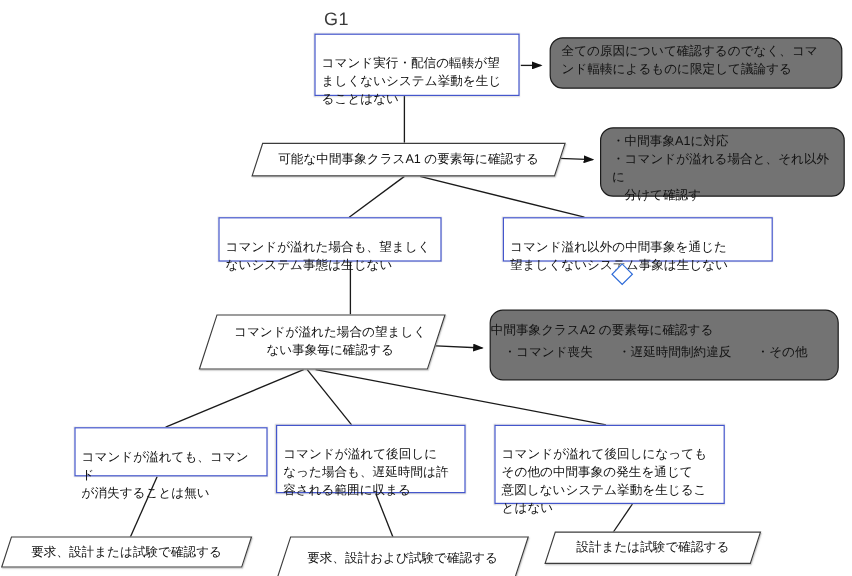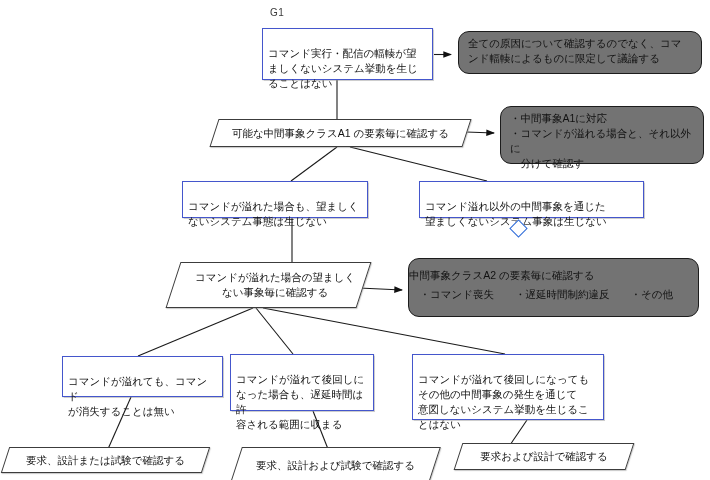--- a/index.html
+++ b/index.html
@@ -17,21 +17,21 @@
     position:relative;
     width:710px;height:480px;
     background:#ffffff;
     overflow:hidden;
     font-size:10.5px;
     line-height:1.42;
   }
   .conn{position:absolute;inset:0;pointer-events:none;}
   .label-g1{
     position:absolute;
-    font-size:10px;color:#3a3a3a;letter-spacing:0.5px;
+    font-size:15px;color:#3a3a3a;letter-spacing:0.5px;
   }
   .goal{
     position:absolute;
     background:#fff;
     border:1.6px solid var(--goal-border);
     box-shadow:0 0 1px 0.5px rgba(145,145,145,0.45);
     padding:17px 5px;
     white-space:pre-line;
     z-index:2;
   }
@@ -129,37 +129,37 @@
     <div class="txt txt-left">コマンドが溢れた場合の望ましく
 ない事象毎に確認する</div>
   </div>
 
   <div class="note note-wide" style="left:408px;top:258px;width:291px;height:59px;">中間事象クラスA2 の要素毎に確認する
 　・コマンド喪失　　・遅延時間制約違反　　・その他</div>
 
   <div class="goal" style="left:62px;top:356px;width:161px;height:41px;">コマンドが溢れても、コマンド
 が消失することは無い</div>
 
-  <div class="goal" style="left:230px;top:354px;width:144px;height:57px;">コマンドが溢れて後回しに
+  <div class="goal" style="left:230px;top:354px;width:158px;height:57px;">コマンドが溢れて後回しに
 なった場合も、遅延時間は許
 容される範囲に収まる</div>
 
   <div class="goal" style="left:412px;top:354px;width:192px;height:66px;">コマンドが溢れて後回しになっても
 その他の中間事象の発生を通じて
 意図しないシステム挙動を生じるこ
 とはない</div>
 
   <div class="para" style="left:5px;top:447px;width:201px;height:26px;">
     <div class="bg"></div>
     <div class="txt">要求、設計または試験で確認する</div>
   </div>
 
   <div class="para" style="left:236px;top:447px;width:199px;height:36px;">
     <div class="bg"></div>
     <div class="txt">要求、設計および試験で確認する</div>
   </div>
 
   <div class="para" style="left:458px;top:443px;width:172px;height:27px;">
     <div class="bg"></div>
-    <div class="txt">要求および設計で確認する</div>
+    <div class="txt">設計または試験で確認する</div>
   </div>
 
 </div>
 
 </body></html>

